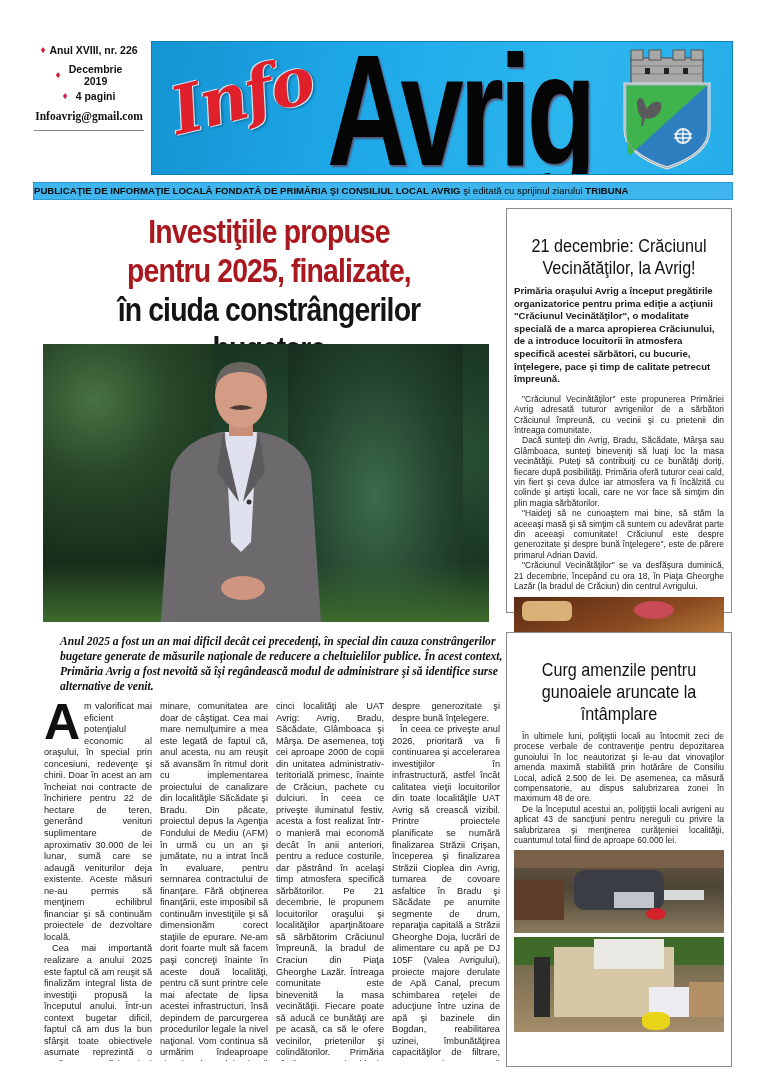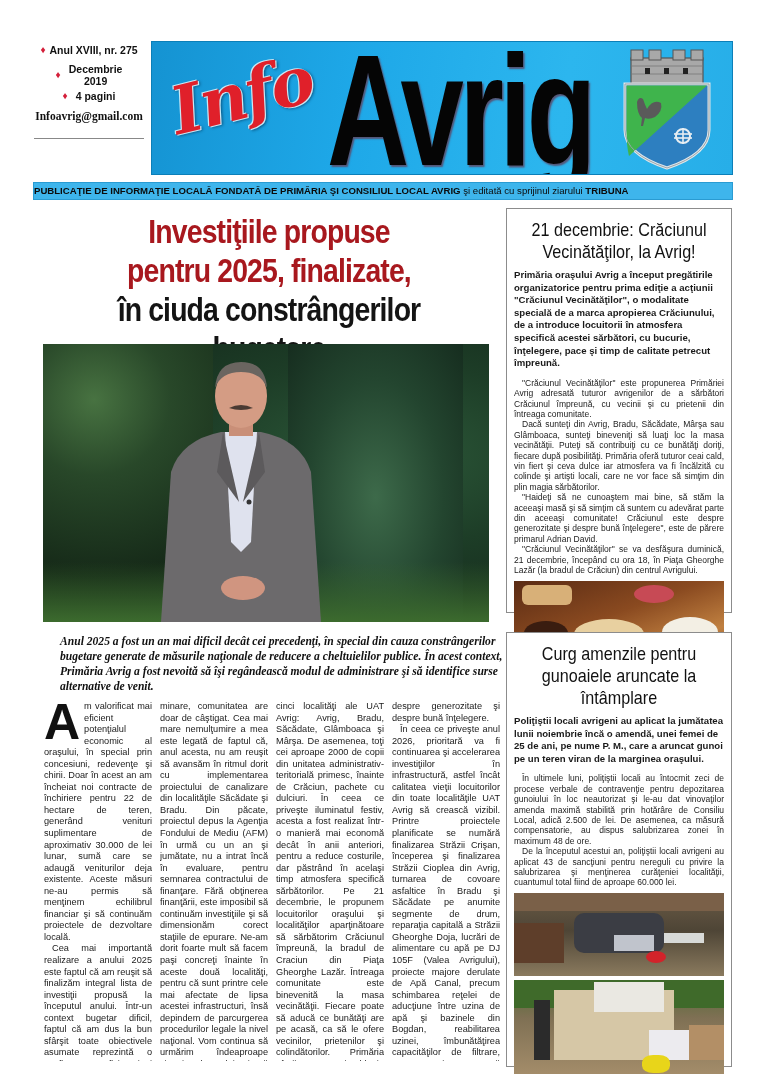--- a/index.html
+++ b/index.html
@@ -8,21 +8,21 @@
 
   
   .info-col { position: absolute; left: 30px; top: 44px; width: 118px; text-align: center; }
   .info-row { display: flex; align-items: flex-start; justify-content: center; font-weight: bold; font-size: 10.5px; line-height: 12px; }
   .info-row .diamond { color: #d41f3a; font-size: 10px; margin-right: 4px; }
   .info-row.r1 { margin-bottom: 7px; }
   .info-row.r2 { margin-bottom: 3px; }
   .info-row.r2 .diamond { margin-top: 6px; margin-right: 8px; }
   .info-row.r3 { margin-bottom: 8px; }
   .info-row.r3 .diamond { margin-right: 8px; }
-  .email { font-family: "Liberation Serif", serif; font-weight: bold; font-size: 11.5px; padding-bottom: 16px; border-bottom: 1px solid #888; margin: 0 4px 5px 4px; }
+  .email { font-family: "Liberation Serif", serif; font-weight: bold; font-size: 11.5px; padding-bottom: 8px; border-bottom: 1px solid #888; margin: 0 4px 5px 4px; }
   .free { font-weight: bold; font-size: 11.5px; line-height: 14px; }
 
   
   .banner { position: absolute; left: 151px; top: 41px; width: 582px; height: 134px;
             background: linear-gradient(100deg, #1593d2 0%, #1ea8e8 35%, #2cb6ee 70%, #27aee8 100%);
             border: 1px solid #0c7fb8; overflow: hidden; }
   .logo-info { position: absolute; left: 18px; top: 14px; font-family: "DejaVu Serif", serif; font-style: italic; font-weight: bold;
                font-size: 66px; color: #e0202a; transform: rotate(-14deg); letter-spacing: -2px;
                text-shadow: 1px 1px 0 #c9e8f5, -1px -1px 0 #c9e8f5, 2px 2px 3px #0a5a88; }
   .logo-avrig { position: absolute; left: 175px; top: -22px; font-family: "Liberation Sans", sans-serif; font-weight: bold;
@@ -56,21 +56,21 @@
           font-size: 11.6px; line-height: 15px; color: #111; }
 
   
   .cols { position: absolute; left: 44px; top: 701px; width: 457px; height: 360px; display: flex; gap: 8px; }
   .col { width: 108px; font-size: 9.2px; line-height: 11.55px; text-align: justify; color: #1a1a1a; overflow: hidden; }
   .col p { text-indent: 8px; }
   .col p.noind { text-indent: 0; }
   .dropcap { float: left; font-size: 50px; line-height: 40px; font-weight: bold; margin: 1px 4px 0 0; color: #111; font-family: "Liberation Sans", sans-serif; }
 
   
-  .box { position: absolute; left: 506px; width: 226px; border: 1px solid #8c8c8c; padding: 8px 7px; background: #fff; }
+  .box { position: absolute; left: 506px; width: 226px; border: 1px solid #8c8c8c; padding: 24px 7px; background: #fff; }
   .box1 { top: 208px; height: 405px; }
   .box2 { top: 632px; height: 435px; }
   .box h2 { font-family: "Liberation Sans", sans-serif; font-weight: normal; font-size: 19px; line-height: 22px; text-align: center;
             transform: scaleX(0.85); margin: 2px -14px 6px -14px; color: #111; }
   .box .intro { font-weight: bold; font-size: 9.6px; line-height: 12.6px; color: #1a1a1a; margin-bottom: 8px; }
   .box .txt { font-size: 8.5px; line-height: 10.4px; text-align: justify; color: #222; }
   .box .txt p { text-indent: 8px; }
   .food { margin-top: 6px; width: 210px; height: 97px; position: relative; overflow: hidden;
           background: linear-gradient(160deg, #5a2b14 0%, #8a4a20 40%, #c08040 70%, #6b3718 100%); }
   .food span { position: absolute; border-radius: 50%; }
@@ -79,21 +79,21 @@
   .trash2 { margin-top: 4px; width: 210px; height: 95px; position: relative; overflow: hidden;
             background: linear-gradient(180deg, #4d6b32 0%, #7f7054 40%, #a48d6a 100%); }
   .trash1 span, .trash2 span { position: absolute; }
 </style>
 </head>
 <body>
 
 <div class="info-col">
   <div class="info-row r1">
     <span class="diamond">♦</span>
-    <span>Anul XVIII, nr. 275</span>
+    <span>Anul XVIII, nr. 226</span>
   </div>
   <div class="info-row r2">
     <span class="diamond">♦</span>
     <span>
       <span>Decembrie</span><br>
       <span>2019</span>
     </span>
   </div>
   <div class="info-row r3">
     <span class="diamond">♦</span>
@@ -201,21 +201,20 @@
     <span style="left:148px;top:36px;width:56px;height:30px;background:#f3efe4;"></span>
     <span style="left:120px;top:4px;width:40px;height:18px;background:#c74a55;"></span>
     <span style="left:40px;top:70px;width:60px;height:26px;background:#b03a2a;"></span>
     <span style="left:150px;top:70px;width:50px;height:24px;background:#f0e6b8;"></span>
     <span style="left:10px;top:40px;width:44px;height:24px;background:#3a1d10;"></span>
   </div>
 </div>
 
 <div class="box box2">
   <h2>Curg amenzile pentru gunoaiele aruncate la întâmplare</h2>
-  <div class="intro">Poliţiştii locali avrigeni au aplicat la jumătatea lunii noiembrie încă o amendă, unei femei de 25 de ani, pe nume P. M., care a aruncat gunoi pe un teren viran de la marginea oraşului.</div>
   <div class="txt">
     <p>În ultimele luni, poliţiştii locali au întocmit zeci de procese verbale de contravenţie pentru depozitarea gunoiului în loc neautorizat şi le-au dat vinovaţilor amenda maximă stabilită prin hotărâre de Consiliu Local, adică 2.500 de lei. De asemenea, ca măsură compensatorie, au dispus salubrizarea zonei în maximum 48 de ore.</p>
     <p>De la începutul acestui an, poliţiştii locali avrigeni au aplicat 43 de sancţiuni pentru nereguli cu privire la salubrizarea şi menţinerea curăţeniei localităţii, cuantumul total fiind de aproape 60.000 lei.</p>
   </div>
   <div class="trash1" title="Gunoaie aruncate pe teren viran">
     <span style="left:0;top:0;width:210px;height:18px;background:#7a6048;"></span>
     <span style="left:60px;top:20px;width:90px;height:40px;background:#3b3d44;border-radius:10px;"></span>
     <span style="left:100px;top:42px;width:40px;height:16px;background:#c0c4cc;"></span>
     <span style="left:132px;top:58px;width:20px;height:12px;background:#d2232a;border-radius:50%;"></span>
     <span style="left:150px;top:40px;width:40px;height:10px;background:#d8dad8;"></span>

